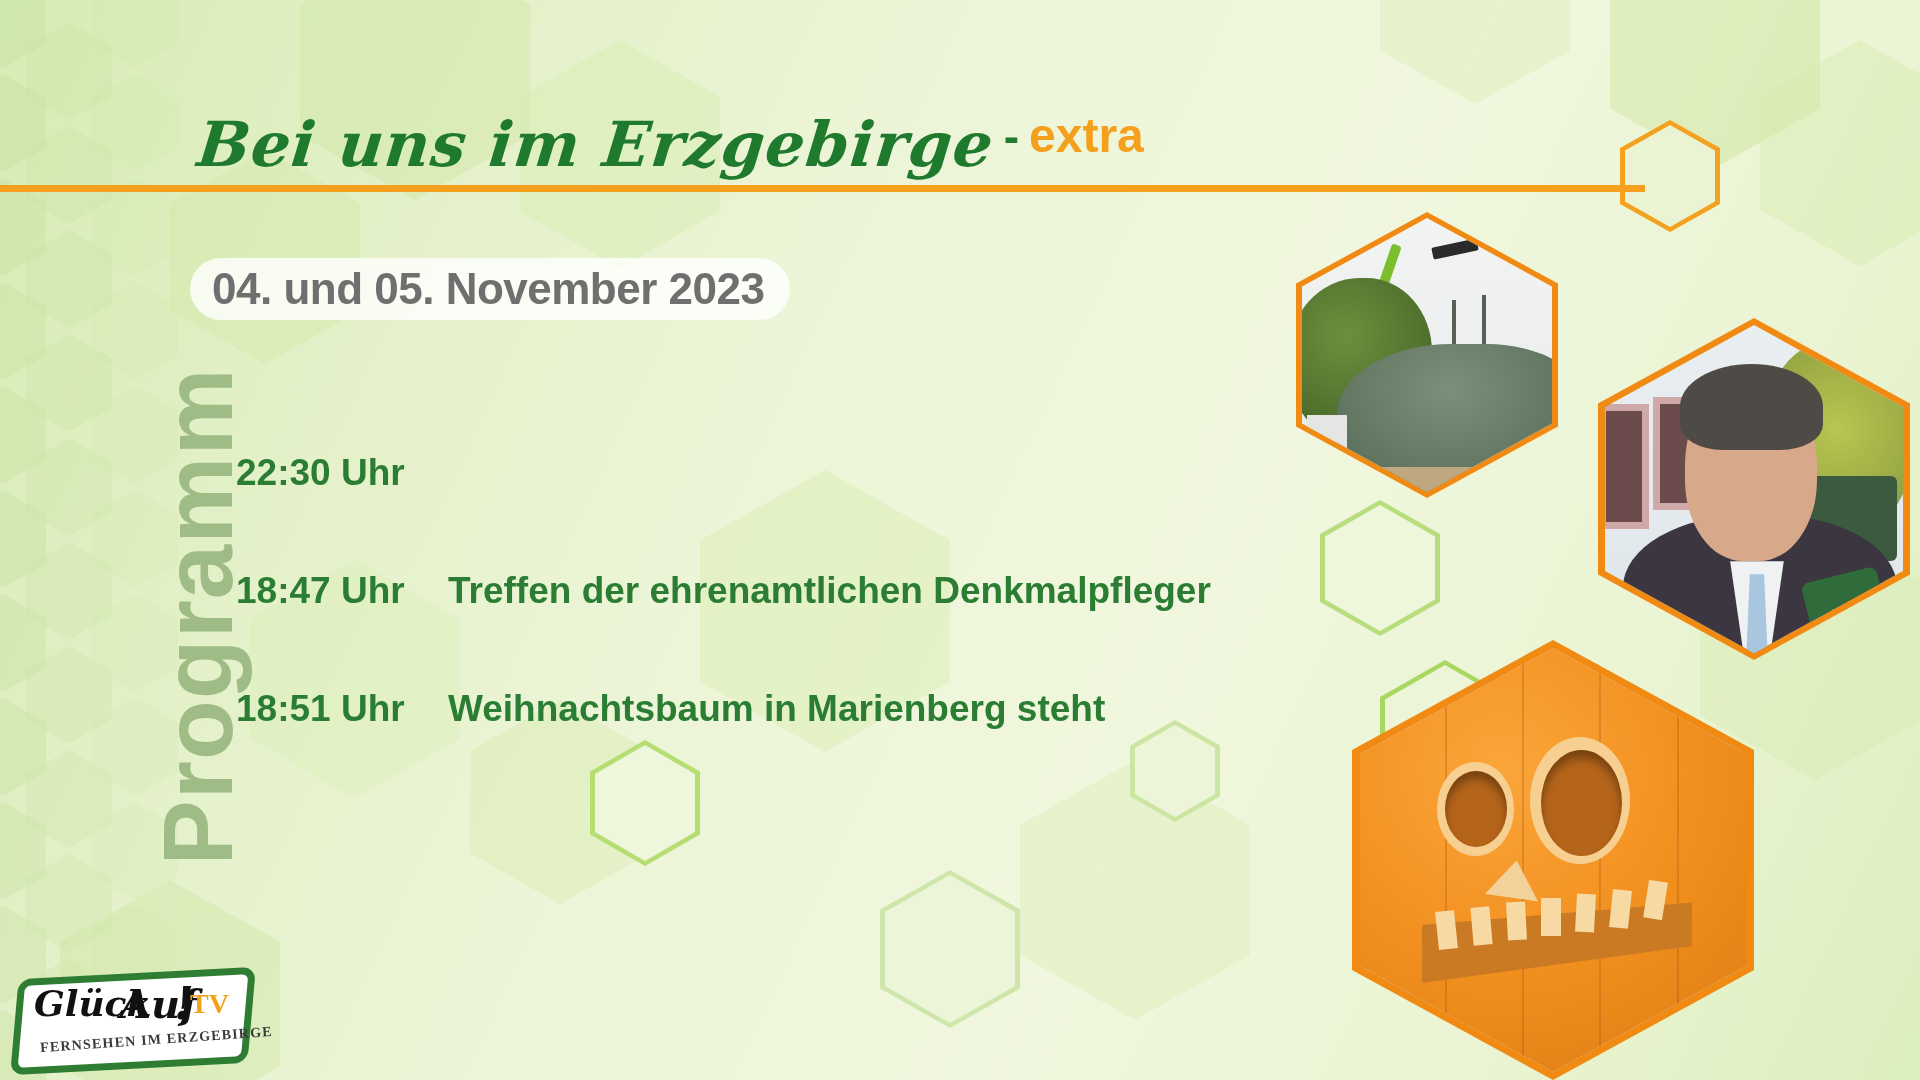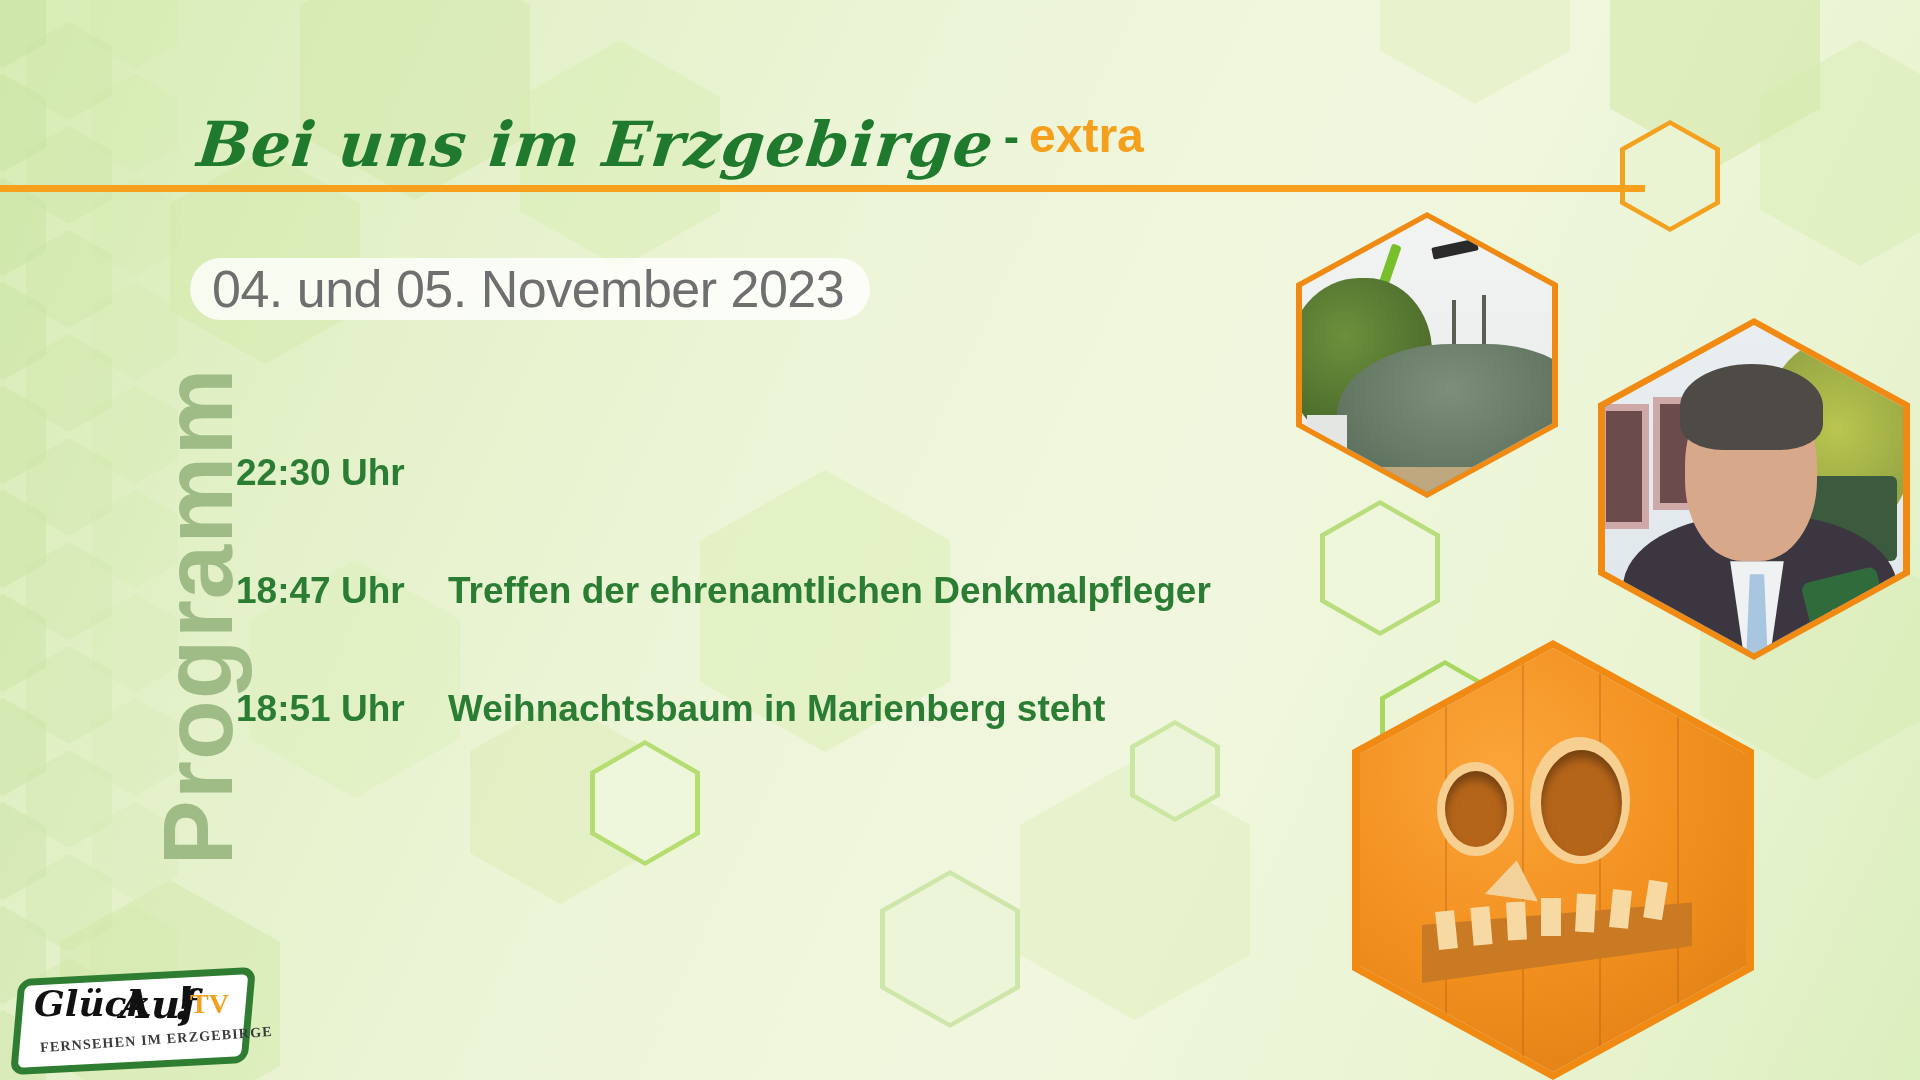--- a/index.html
+++ b/index.html
@@ -37,21 +37,21 @@
 
   
   #subline{position:absolute;left:202px;top:202px;font-size:33px;font-weight:700;
       color:#7d8a7a;letter-spacing:-.3px;white-space:nowrap;
       font-family:"Liberation Sans",sans-serif;}
 
   
   #datewrap{position:absolute;left:190px;top:258px;height:62px;
       background:rgba(255,255,255,.80);border-radius:32px;padding:0 26px 0 22px;
       display:flex;align-items:center;}
-  #datewrap span{font-size:52px;font-weight:400;color:#6f6f6f;white-space:nowrap;
+  #datewrap span{font-size:44px;font-weight:700;color:#6f6f6f;white-space:nowrap;
       letter-spacing:-.5px;}
 
   
   #themenline{position:absolute;left:210px;top:345px;font-size:39px;font-weight:700;
       color:#2a7d33;white-space:nowrap;}
 
   
   #programm{position:absolute;left:-112px;top:560px;width:620px;text-align:center;
       transform:rotate(-90deg);transform-origin:center center;
       font-size:98px;font-weight:700;color:#9cba84;letter-spacing:1px;

